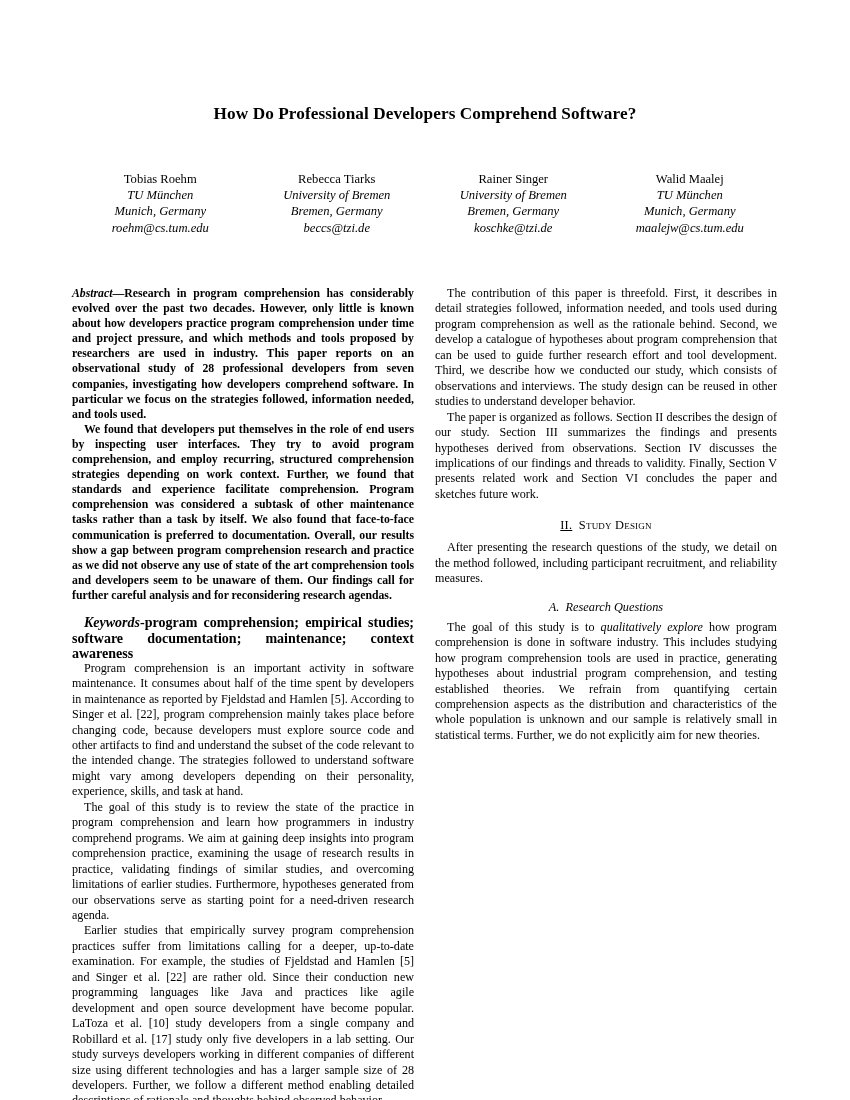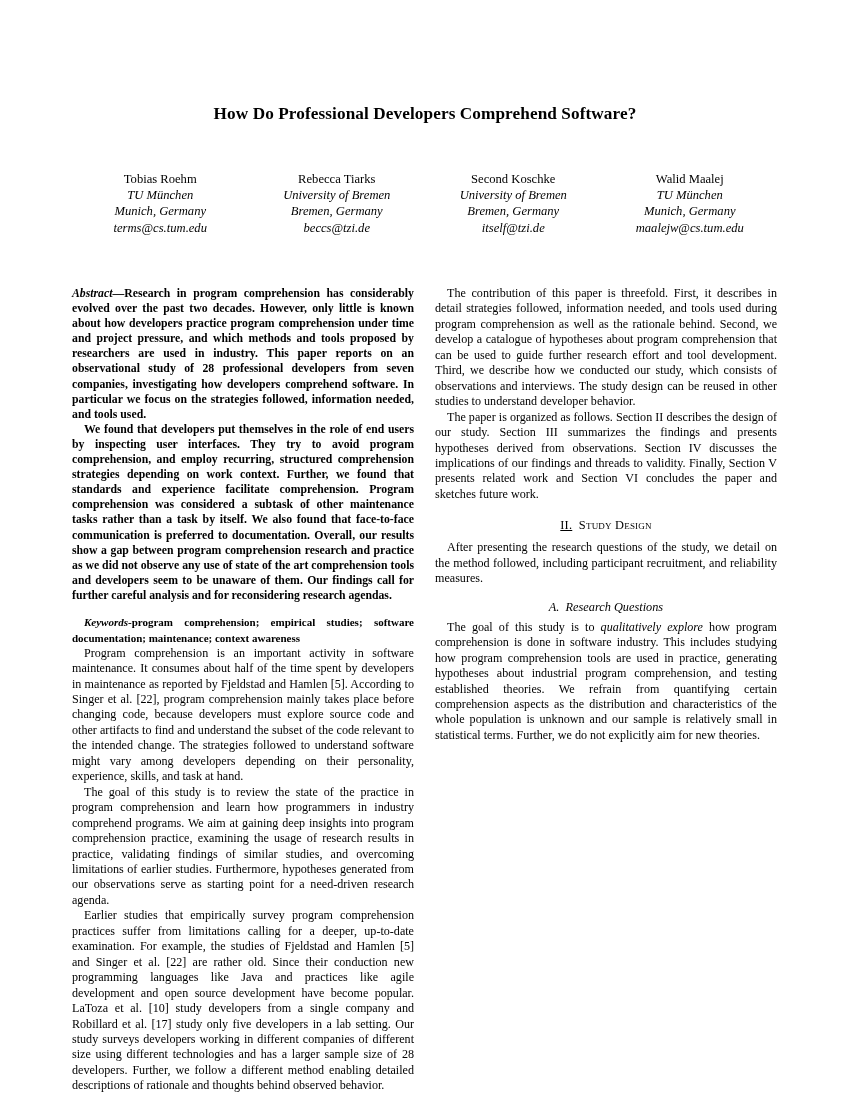--- a/index.html
+++ b/index.html
@@ -92,21 +92,21 @@
     font-size: 11.75px;
     line-height: 15.1px;
     text-align: justify;
   }
   .abstract .lead {
     font-style: italic;
     font-weight: bold;
   }
   .keywords {
     font-weight: bold;
-    font-size: 11px;
+    font-size: 14px;
     line-height: 15.1px;
     text-align: justify;
     text-indent: 12px;
     margin-top: 12.5px;
   }
   .keywords .lead {
     font-style: italic;
     font-weight: bold;
   }
 
@@ -138,33 +138,33 @@
 
   <div class="title-block">
     <h1 class="paper-title">How Do Professional Developers Comprehend Software?</h1>
   </div>
 
   <div class="authors">
     <div class="author">
       <div class="name">Tobias Roehm</div>
       <div class="affil">TU München</div>
       <div class="city">Munich, Germany</div>
-      <div class="email">terms@cs.tum.edu</div>
+      <div class="email">roehm@cs.tum.edu</div>
     </div>
     <div class="author">
       <div class="name">Rebecca Tiarks</div>
       <div class="affil">University of Bremen</div>
       <div class="city">Bremen, Germany</div>
       <div class="email">beccs@tzi.de</div>
     </div>
     <div class="author">
-      <div class="name">Second Koschke</div>
+      <div class="name">Rainer Singer</div>
       <div class="affil">University of Bremen</div>
       <div class="city">Bremen, Germany</div>
-      <div class="email">itself@tzi.de</div>
+      <div class="email">koschke@tzi.de</div>
     </div>
     <div class="author">
       <div class="name">Walid Maalej</div>
       <div class="affil">TU München</div>
       <div class="city">Munich, Germany</div>
       <div class="email">maalejw@cs.tum.edu</div>
     </div>
   </div>
 
   <div class="columns">

